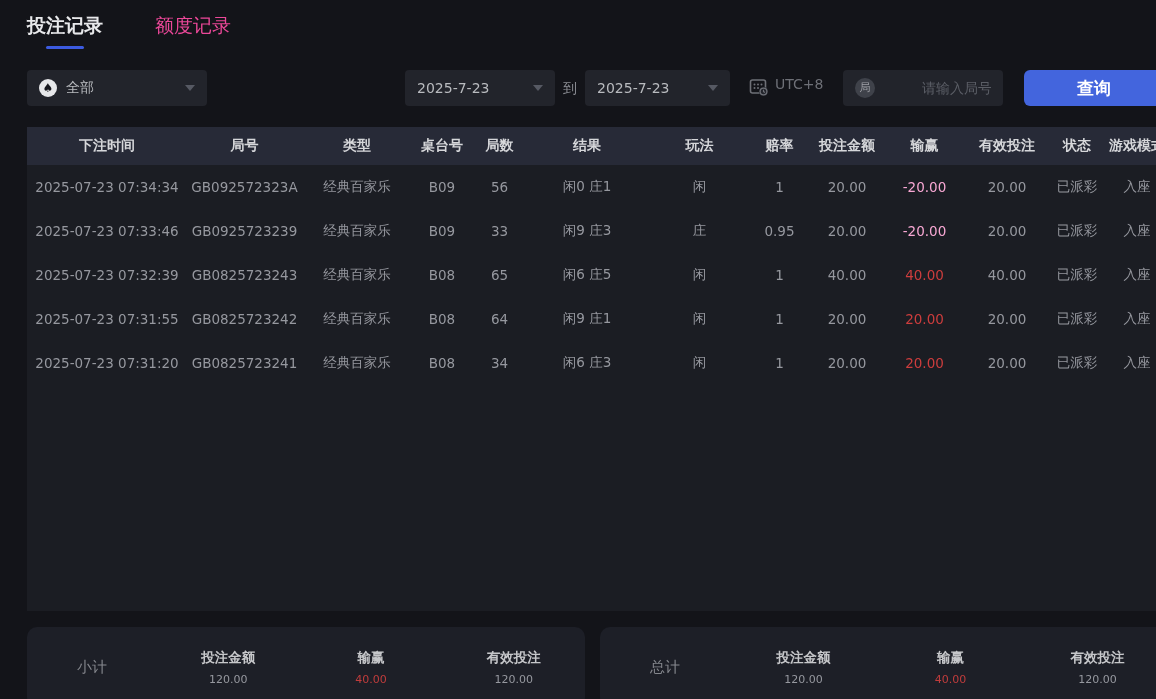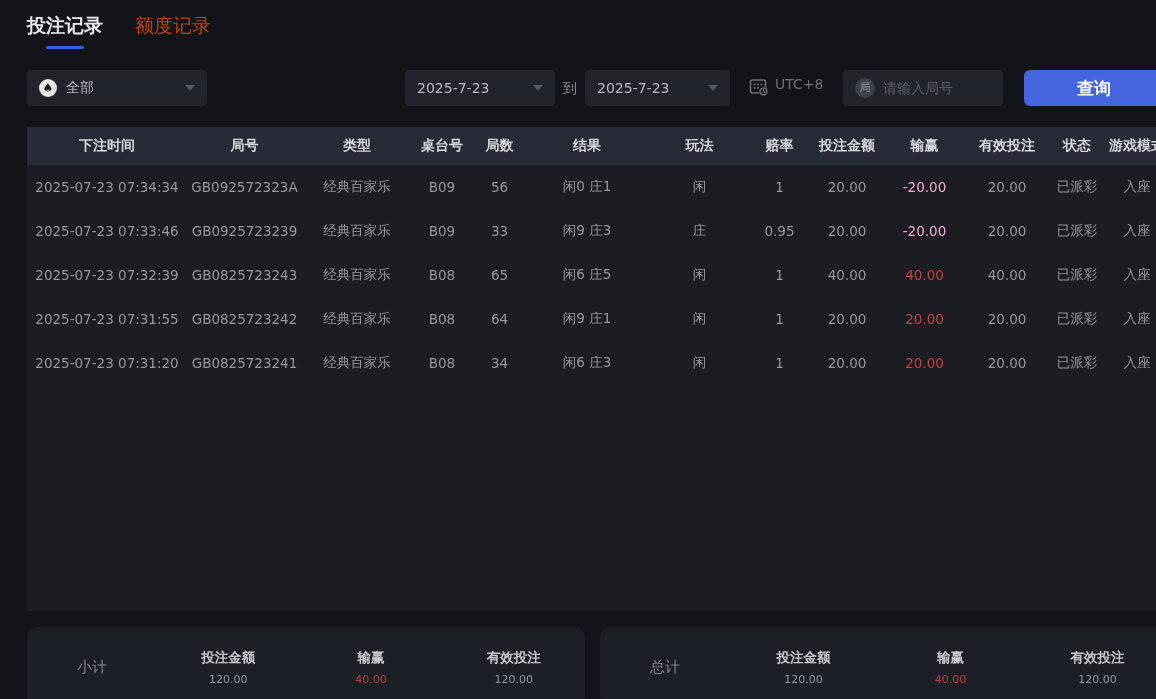--- a/index.html
+++ b/index.html
@@ -4,24 +4,24 @@
 <style>
   * { margin:0; padding:0; box-sizing:border-box; }
   html,body { width:1156px; height:699px; }
   body {
     position:relative; overflow:hidden;
     background:#131419;
     font-family:"DejaVu Sans","Liberation Sans",sans-serif;
     color:#b9bbbf;
   }
   
-  .tabs { position:absolute; top:13px; left:27px; display:flex; gap:32px; }
+  .tabs { position:absolute; top:13px; left:27px; display:flex; gap:16px; }
   .tab { font-size:19px; cursor:pointer; }
   .tab.active { color:#e8e9eb; font-weight:700; }
-  .tab.inactive { color:#c2410c; }
+  .tab.inactive { color:#ec4899;margin-left:36px; }
   .tab .underline { width:38px; height:3px; border-radius:2px; background:#3c5be0; margin:7px auto 0; }
   
   .filter-bar { position:absolute; top:70px; left:0; width:100%; height:36px; }
   .ctrl {
     position:absolute; top:0; height:36px; background:#22242b; border-radius:4px;
     display:flex; align-items:center; padding:0 12px; font-size:14px; color:#b9bbbf; cursor:pointer;
   }
   .chevron {
     position:absolute; right:12px; top:15px; width:0; height:0;
     border-left:5px solid transparent; border-right:5px solid transparent;
@@ -40,20 +40,21 @@
   .utc { position:absolute; left:748px; top:6px; display:flex; align-items:flex-start; gap:5px;
          color:#6e7077; font-size:14px; }
   .pos-search { left:843px; width:160px; cursor:text; }
   .search-icon-circle {
     width:20px; height:20px; border-radius:50%; background:#3f424a; color:#a0a2a8;
     font-size:11px; line-height:20px; text-align:center; margin-right:8px; flex:0 0 auto;
   }
   .pos-search input {
     background:transparent; border:none; outline:none; color:#b9bbbf; font-size:14px; width:100%;
     font-family:inherit;
+    margin-left:39px;
   }
   .pos-search input::placeholder { color:#5b5e66; }
   .query-btn {
     position:absolute; left:1024px; top:0; width:140px; height:36px;
     background:#4365dd; border:none; border-radius:6px; color:#ffffff;
     font-size:17px; font-weight:700; cursor:pointer; font-family:inherit;
   }
   
   .table-wrap {
     position:absolute; left:27px; top:127px; width:1129px; height:484px;

